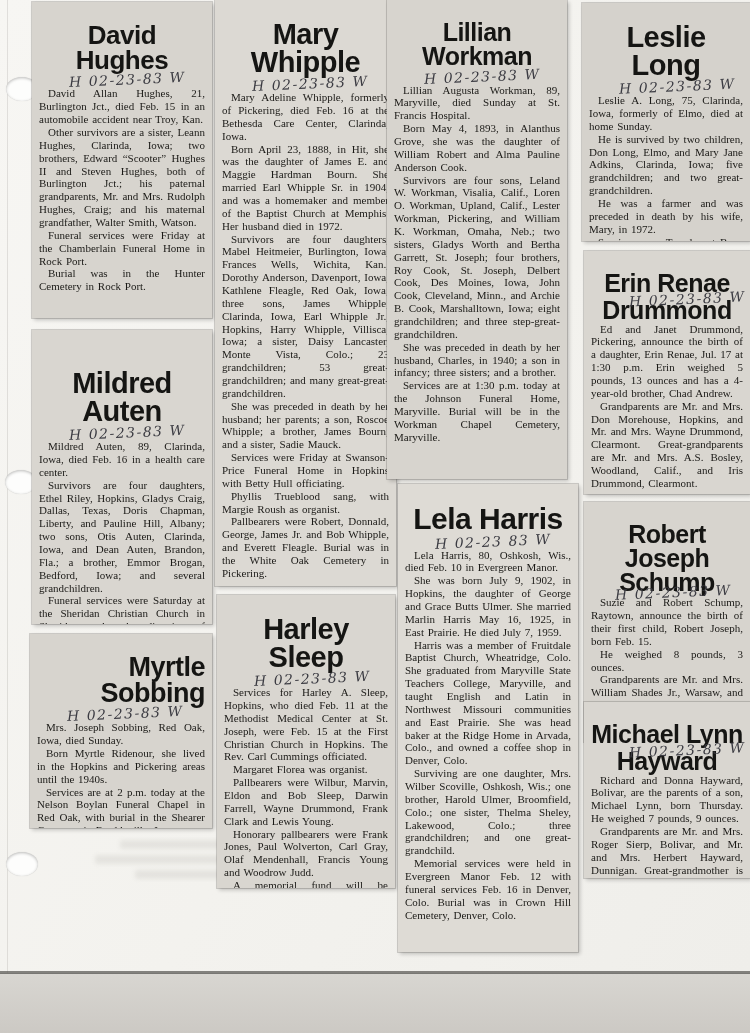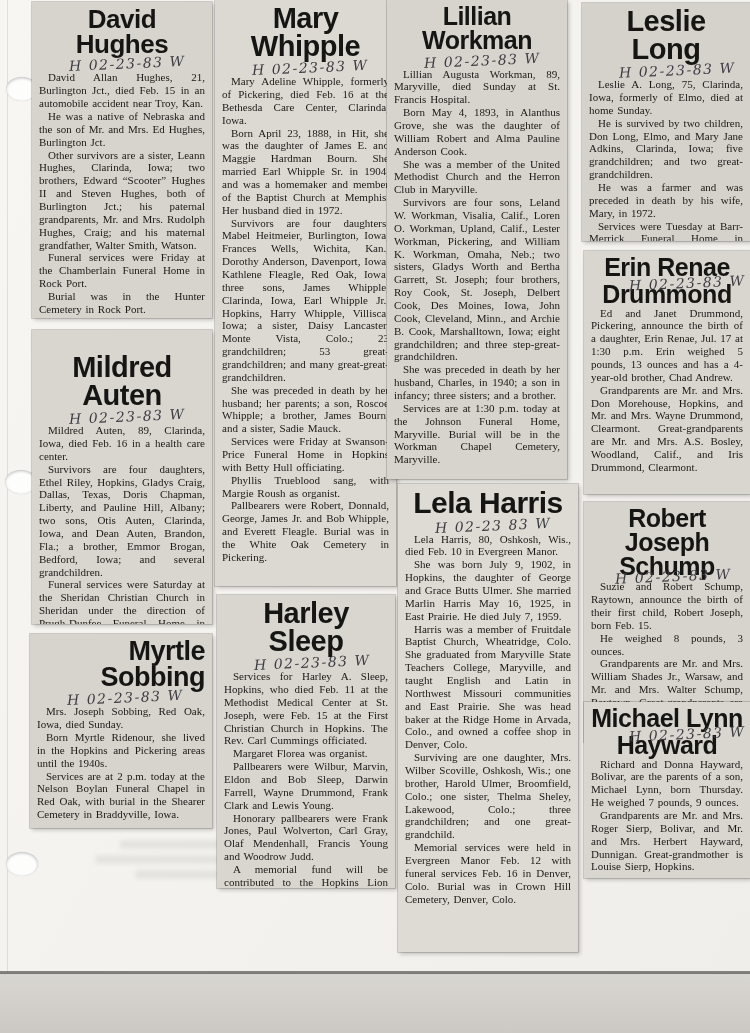--- a/index.html
+++ b/index.html
@@ -9,21 +9,21 @@
   .sheet{position:absolute;left:0;top:0;width:750px;height:973px;
          background:linear-gradient(120deg,#f7f6f3 0%,#f3f2ee 55%,#efeeea 100%);}
   .sheet-edge{position:absolute;left:0;top:971px;width:750px;height:3px;background:#5e5c58;opacity:.75;}
   .scan-bottom{position:absolute;left:0;top:974px;width:750px;height:59px;
                background:linear-gradient(180deg,#d8d6d1,#ccc9c4);}
   .crease{position:absolute;left:7px;top:0;width:1px;height:973px;background:rgba(120,118,112,.18);}
   
   .hole{position:absolute;width:32px;height:24px;border-radius:50%;background:#fdfdfc;
         box-shadow:inset 0 1px 3px rgba(0,0,0,.25), 0 0 1px rgba(0,0,0,.15);}
   
-  .clip{position:absolute;overflow:hidden;padding:4px 7px 6px 7px;box-sizing:border-box;
+  .clip{position:absolute;overflow:hidden;padding:20px 7px 6px 7px;box-sizing:border-box;
         box-shadow:0 0 0 1px rgba(90,88,82,.25), 1.5px 2px 4px rgba(0,0,0,.22);}
   .clip h2{margin:1px 0 0 0;text-align:center;font-family:"Liberation Sans",sans-serif;
            font-weight:700;color:#151513;letter-spacing:-.5px;line-height:.95;}
   .clip h2 .line{display:block;}
   .hw{font-family:"DejaVu Serif",serif;font-style:italic;font-size:14px;color:#3b3b42;
       letter-spacing:1.5px;transform:rotate(-2.5deg);margin:0 0 1px 30px;line-height:1;
       white-space:nowrap;}
   .hw.between{margin:-4px 0 -7px 38px;position:relative;z-index:2;}
   .hw.below2{margin:-9px 0 -3px 24px;position:relative;z-index:2;}
   .clip p{margin:0;font-family:"Liberation Serif",serif;font-size:11px;line-height:1.17;
@@ -49,21 +49,20 @@
 <div class="hole" style="left:6px;top:852px;"></div>
 
 <div class="corner-num">8310</div>
 
 <article class="clip tone-a" style="left:32px;top:2px;width:180px;height:316px;">
   <h2 style="font-size:26px;">
       <span class="line">David Hughes</span>
     </h2>
   <div class="hw">H 02-23-83 W</div>
   <p>David Allan Hughes, 21, Burlington Jct., died Feb. 15 in an automobile accident near Troy, Kan.</p>
-  <p>He was a native of Nebraska and the son of Mr. and Mrs. Ed Hughes, Burlington Jct.</p>
   <p>Other survivors are a sister, Leann Hughes, Clarinda, Iowa; two brothers, Edward “Scooter” Hughes II and Steven Hughes, both of Burlington Jct.; his paternal grandparents, Mr. and Mrs. Rudolph Hughes, Craig; and his maternal grandfather, Walter Smith, Watson.</p>
   <p>Funeral services were Friday at the Chamberlain Funeral Home in Rock Port.</p>
   <p>Burial was in the Hunter Cemetery in Rock Port.</p>
 </article>
 
 <article class="clip tone-c" style="left:32px;top:330px;width:180px;height:294px;">
   <h2 style="font-size:29px;margin-top:20px;">
       <span class="line">Mildred Auten</span>
     </h2>
   <div class="hw">H 02-23-83 W</div>
@@ -114,21 +113,20 @@
   <p>A memorial fund will be contributed to the Hopkins Lion Club Eye Foundation.</p>
 </article>
 
 <article class="clip tone-a" style="left:387px;top:0px;width:180px;height:479px;">
   <h2 style="font-size:25px;">
       <span class="line">Lillian Workman</span>
     </h2>
   <div class="hw">H 02-23-83 W</div>
   <p>Lillian Augusta Workman, 89, Maryville, died Sunday at St. Francis Hospital.</p>
   <p>Born May 4, 1893, in Alanthus Grove, she was the daughter of William Robert and Alma Pauline Anderson Cook.</p>
-  <p>She was a member of the United Methodist Church and the Herron Club in Maryville.</p>
   <p>Survivors are four sons, Leland W. Workman, Visalia, Calif., Loren O. Workman, Upland, Calif., Lester Workman, Pickering, and William K. Workman, Omaha, Neb.; two sisters, Gladys Worth and Bertha Garrett, St. Joseph; four brothers, Roy Cook, St. Joseph, Delbert Cook, Des Moines, Iowa, John Cook, Cleveland, Minn., and Archie B. Cook, Marshalltown, Iowa; eight grandchildren; and three step-great-grandchildren.</p>
   <p>She was preceded in death by her husband, Charles, in 1940; a son in infancy; three sisters; and a brother.</p>
   <p>Services are at 1:30 p.m. today at the Johnson Funeral Home, Maryville. Burial will be in the Workman Chapel Cemetery, Maryville.</p>
 </article>
 
 <article class="clip tone-d" style="left:398px;top:484px;width:180px;height:468px;">
   <h2 style="font-size:30px;">
       <span class="line">Lela Harris</span>
     </h2>
   <div class="hw">H 02-23 83 W</div>

